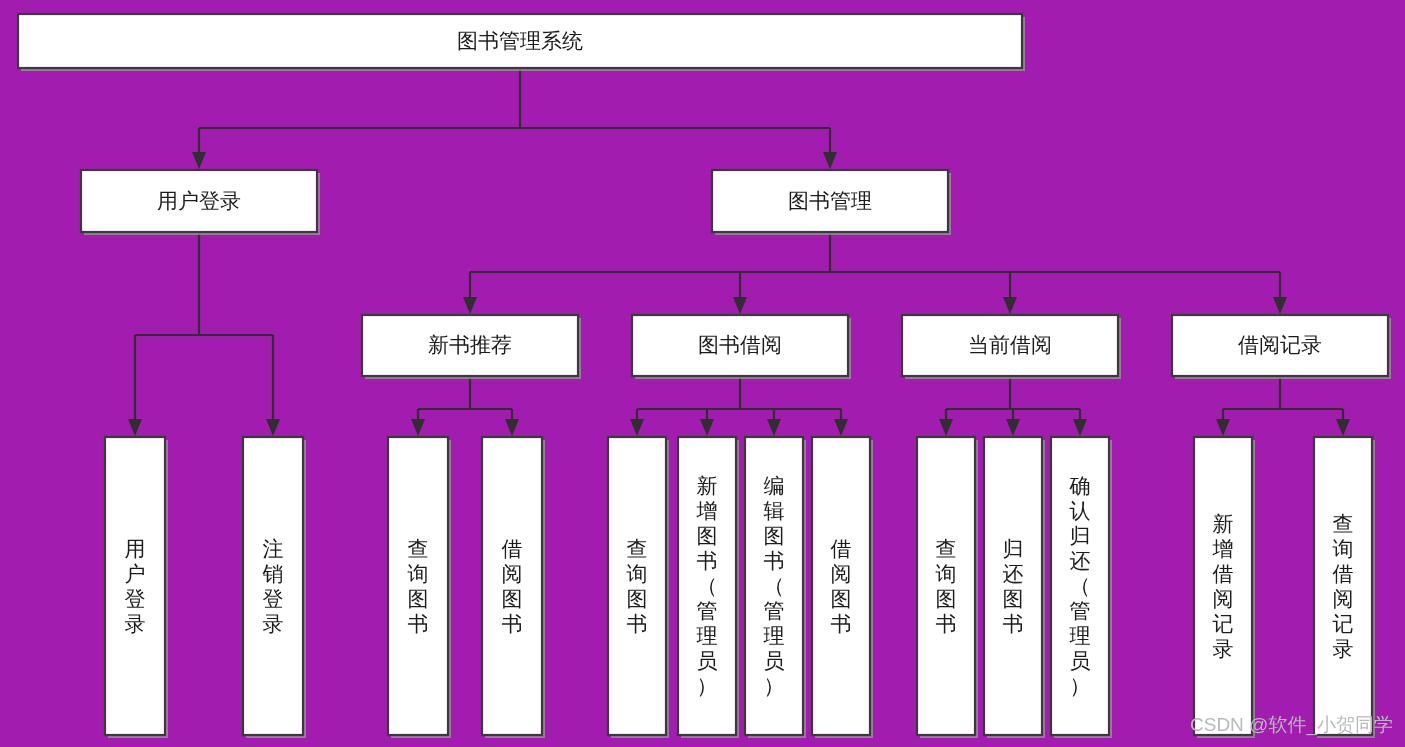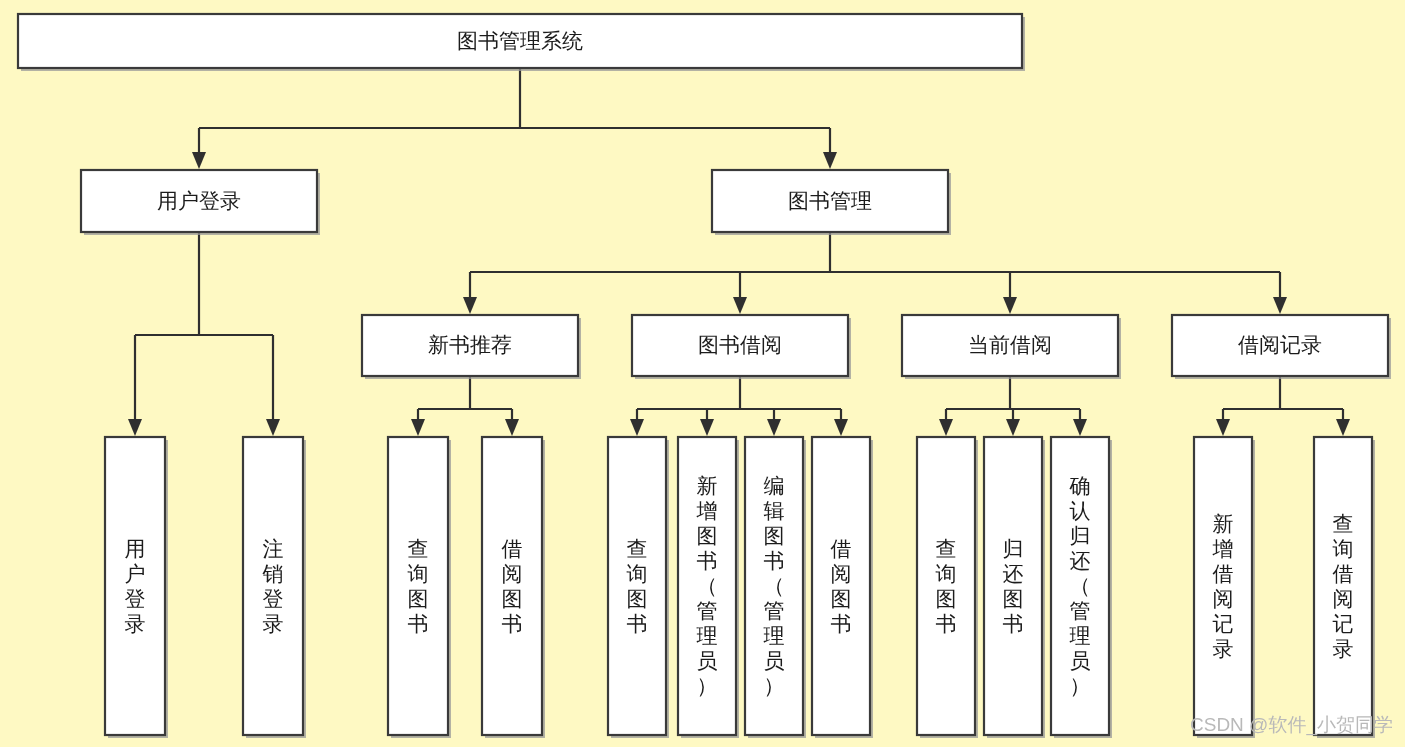--- a/index.html
+++ b/index.html
@@ -8,21 +8,21 @@
     padding: 0;
     background: #ffffff;
   }
   body {
     font-family: "Liberation Sans", "DejaVu Sans", sans-serif;
   }
   #diagram-root {
     position: relative;
     width: 1405px;
     height: 747px;
-    background: #fef9c3;
+    background: #a21caf;
     overflow: hidden;
   }
   svg#tree-svg {
     position: absolute;
     top: 0;
     left: 0;
     width: 1405px;
     height: 747px;
     display: block;
   }

